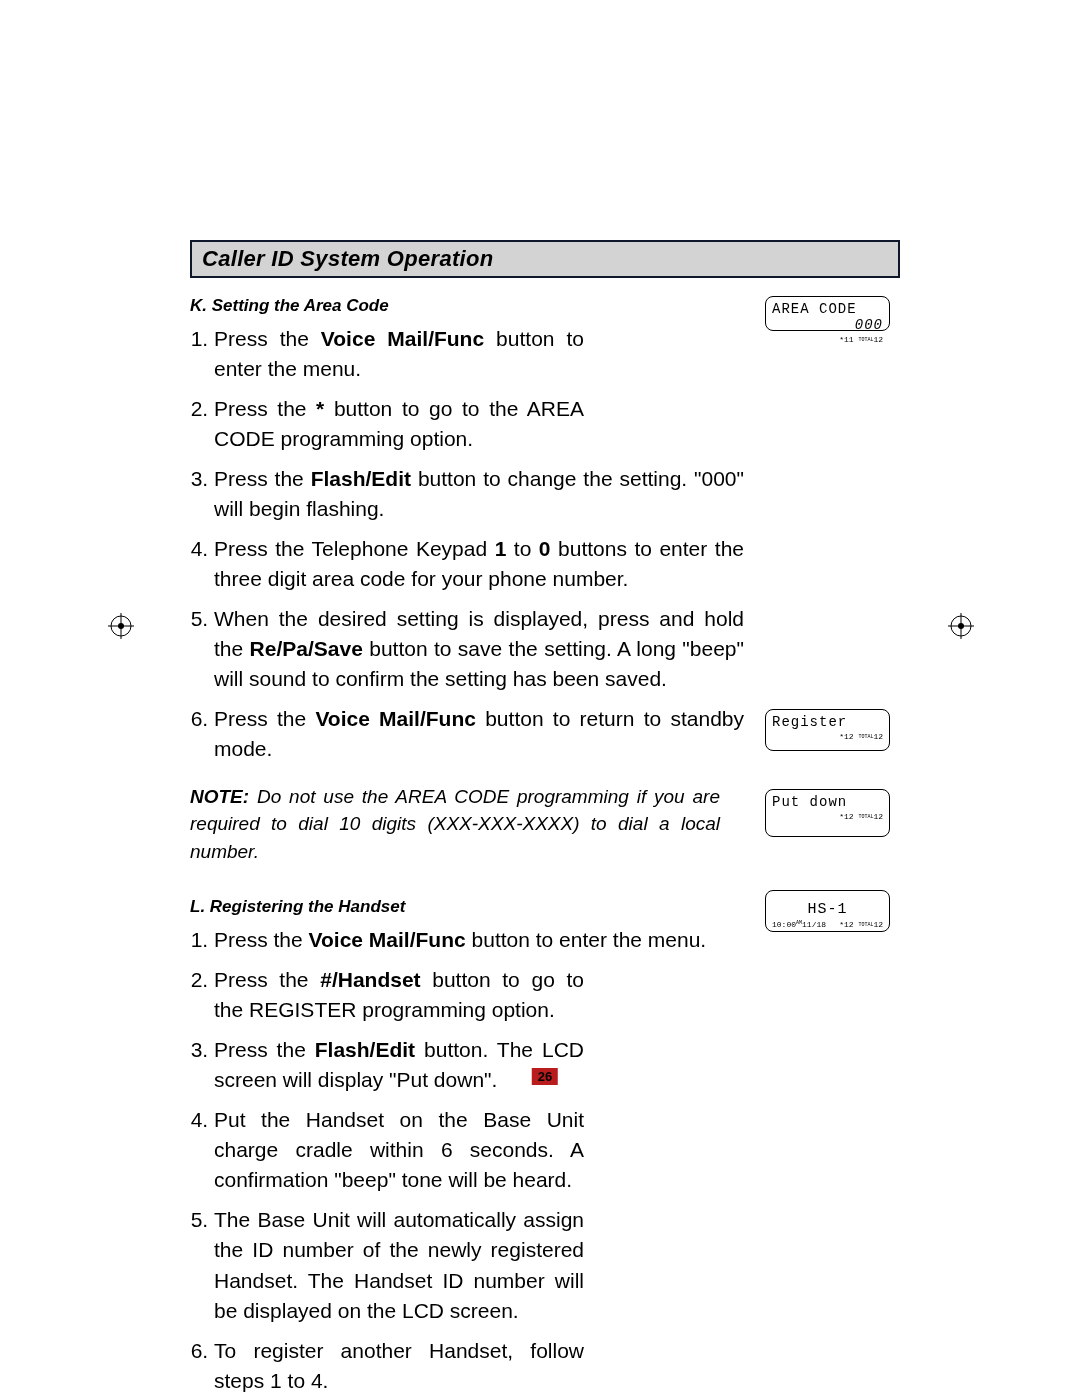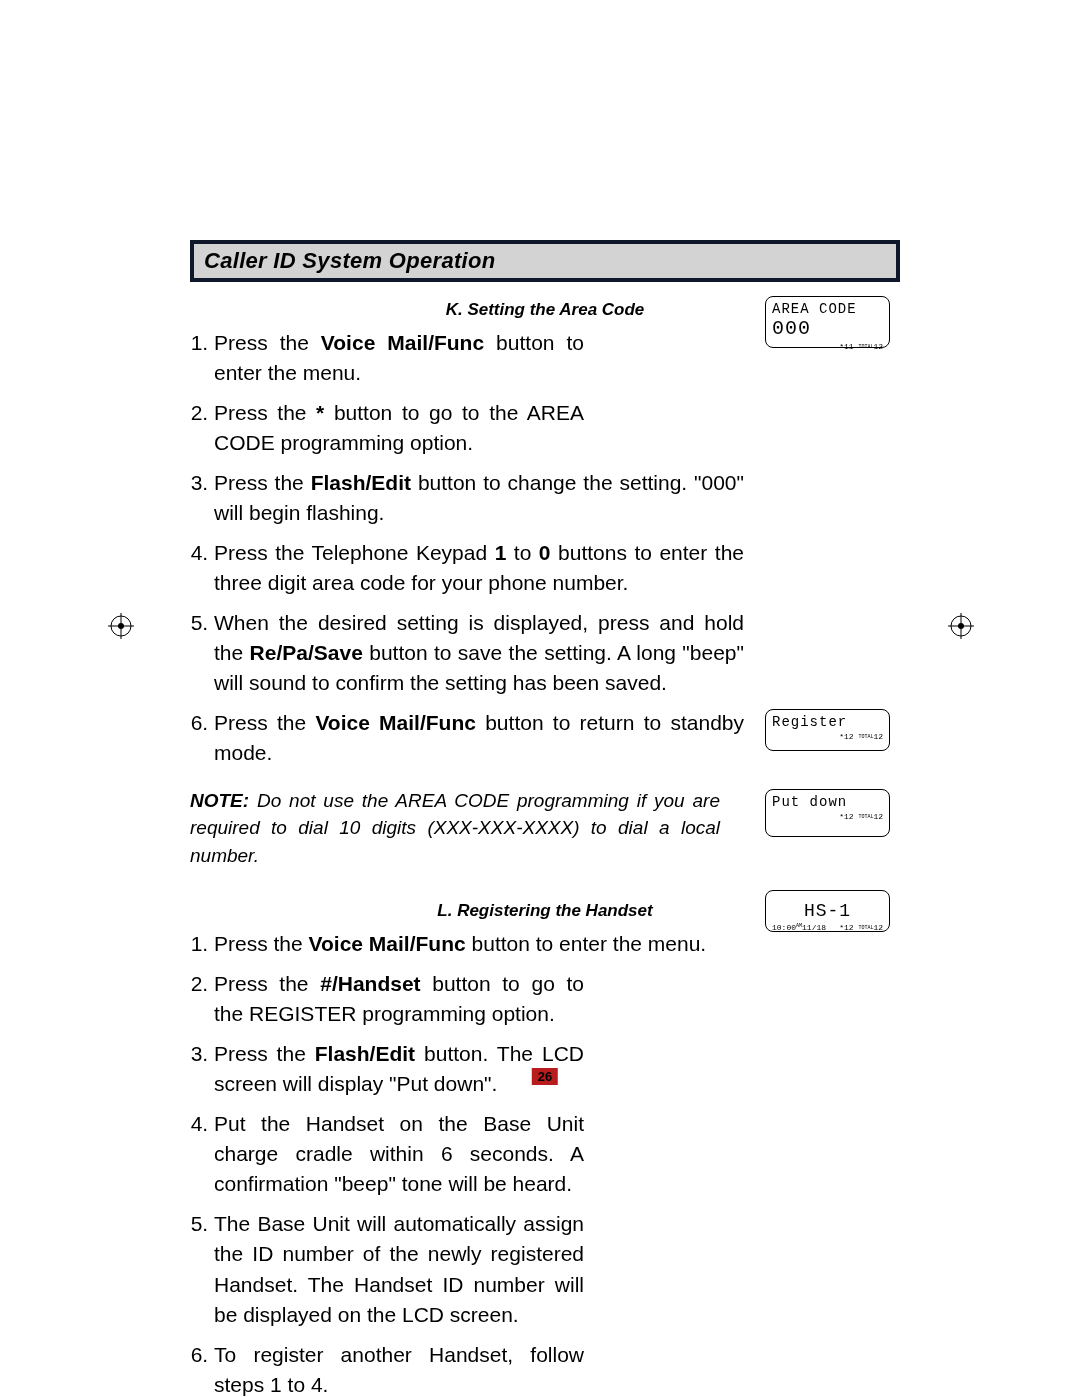--- a/index.html
+++ b/index.html
@@ -12,35 +12,34 @@
     height: 1397px;
     position: relative;
   }
   .page {
     position: absolute;
     left: 190px;
     top: 240px;
     width: 710px;
   }
   .section-title-bar {
-    border: 4px solid #0f172a;
+    border: 2px solid #0f172a;
     background: #d3d3d3;
     padding: 4px 10px;
     font-size: 22px;
     font-weight: bold;
     font-style: italic;
     letter-spacing: 0.3px;
   }
   .subsection-heading {
     font-size: 17px;
     font-weight: bold;
     font-style: italic;
     margin-top: 18px;
     margin-bottom: 8px;
-    text-align: center;
   }
   ol.steps {
     margin: 0;
     padding-left: 24px;
     font-size: 21px;
     line-height: 1.45;
   }
   ol.steps li {
     margin-bottom: 9px;
     text-align: justify;
@@ -56,29 +55,29 @@
   .lcd-box {
     position: absolute;
     border: 1px solid #000;
     border-radius: 8px;
     width: 125px;
     font-family: monospace;
     font-size: 13px;
     letter-spacing: 0.5px;
     padding: 4px 6px 2px 6px;
   }
-  .lcd-1 { left: 575px; top: 56px; height: 52px;}
+  .lcd-1 { left: 575px; top: 56px; height: 35px;}
   .lcd-2 { left: 575px; top: 469px; height: 42px;}
   .lcd-3 { left: 575px; top: 549px; height: 48px;}
   .lcd-4 { left: 575px; top: 650px; height: 42px;}
   .lcd-line1 { font-size: 14px; letter-spacing: 1px; font-family: 'Courier New', monospace;}
-  .lcd-line2 { text-align: left; font-size: 20px; letter-spacing: 1px; font-family: 'Courier New', monospace;}
+  .lcd-line2 { text-align: right; font-size: 14px; letter-spacing: 1px; font-family: 'Courier New', monospace; font-style: italic;}
   .lcd-bottom { text-align: right; font-size: 8px; margin-top: 2px; letter-spacing: 0; font-family: 'Courier New', monospace;}
   .lcd-bottom-full { display: flex; justify-content: space-between; font-size: 8px; margin-top: 2px; letter-spacing: 0; font-family: 'Courier New', monospace;}
-  .lcd-center { text-align: center; font-size: 18px; letter-spacing: 1px; font-family: 'Courier New', monospace; margin-top: 6px;}
+  .lcd-center { text-align: center; font-size: 15px; letter-spacing: 1px; font-family: 'Courier New', monospace; margin-top: 6px;}
   .page-number {
     position: absolute;
     left: 50%;
     transform: translateX(-50%);
     top: 828px;
     background: #b91c1c;
     padding: 1px 6px;
     font-size: 13px;
     font-weight: bold;
   }

